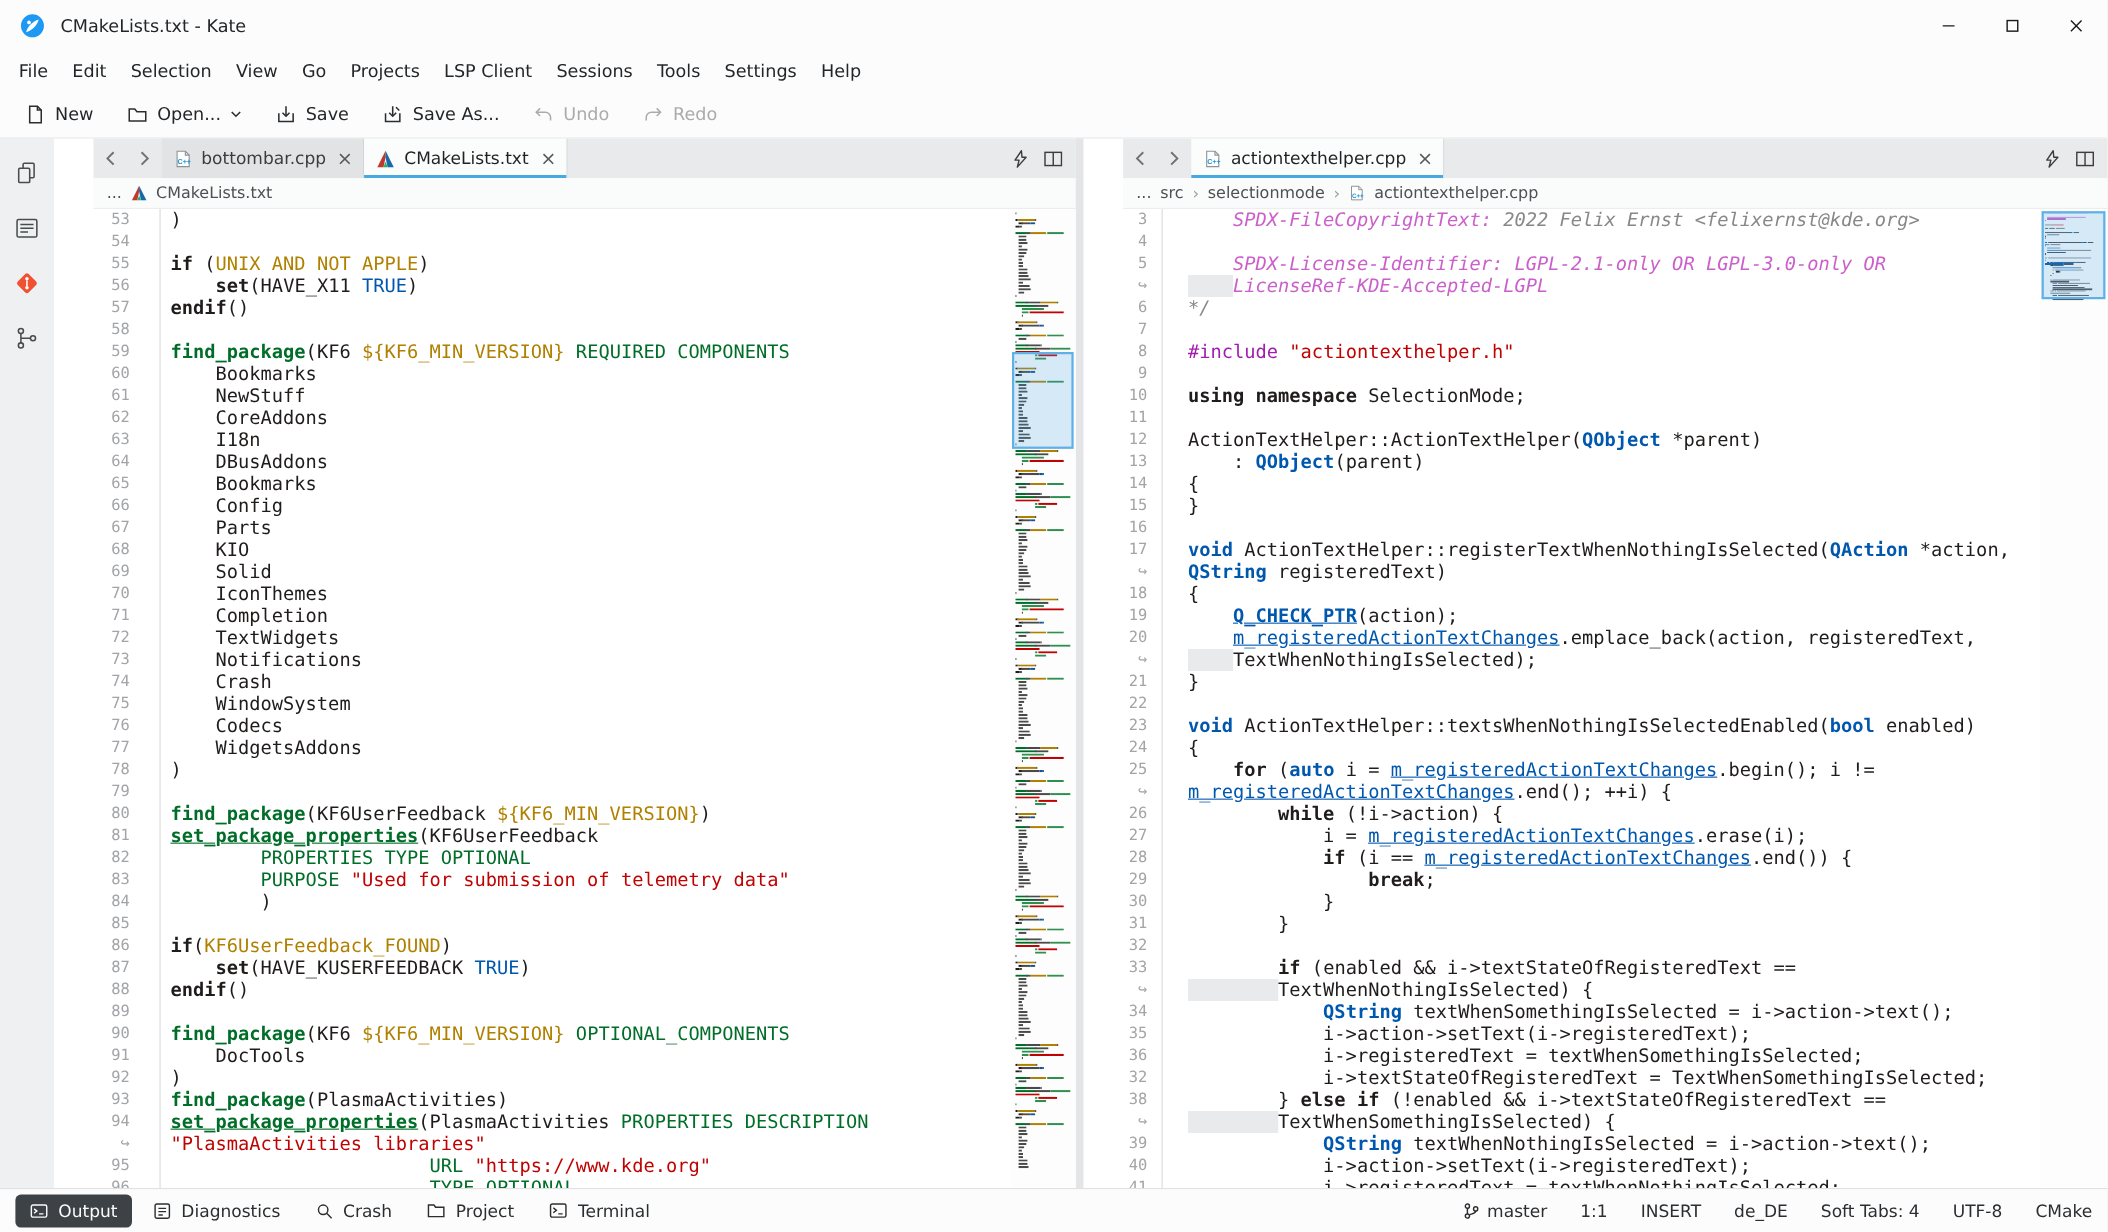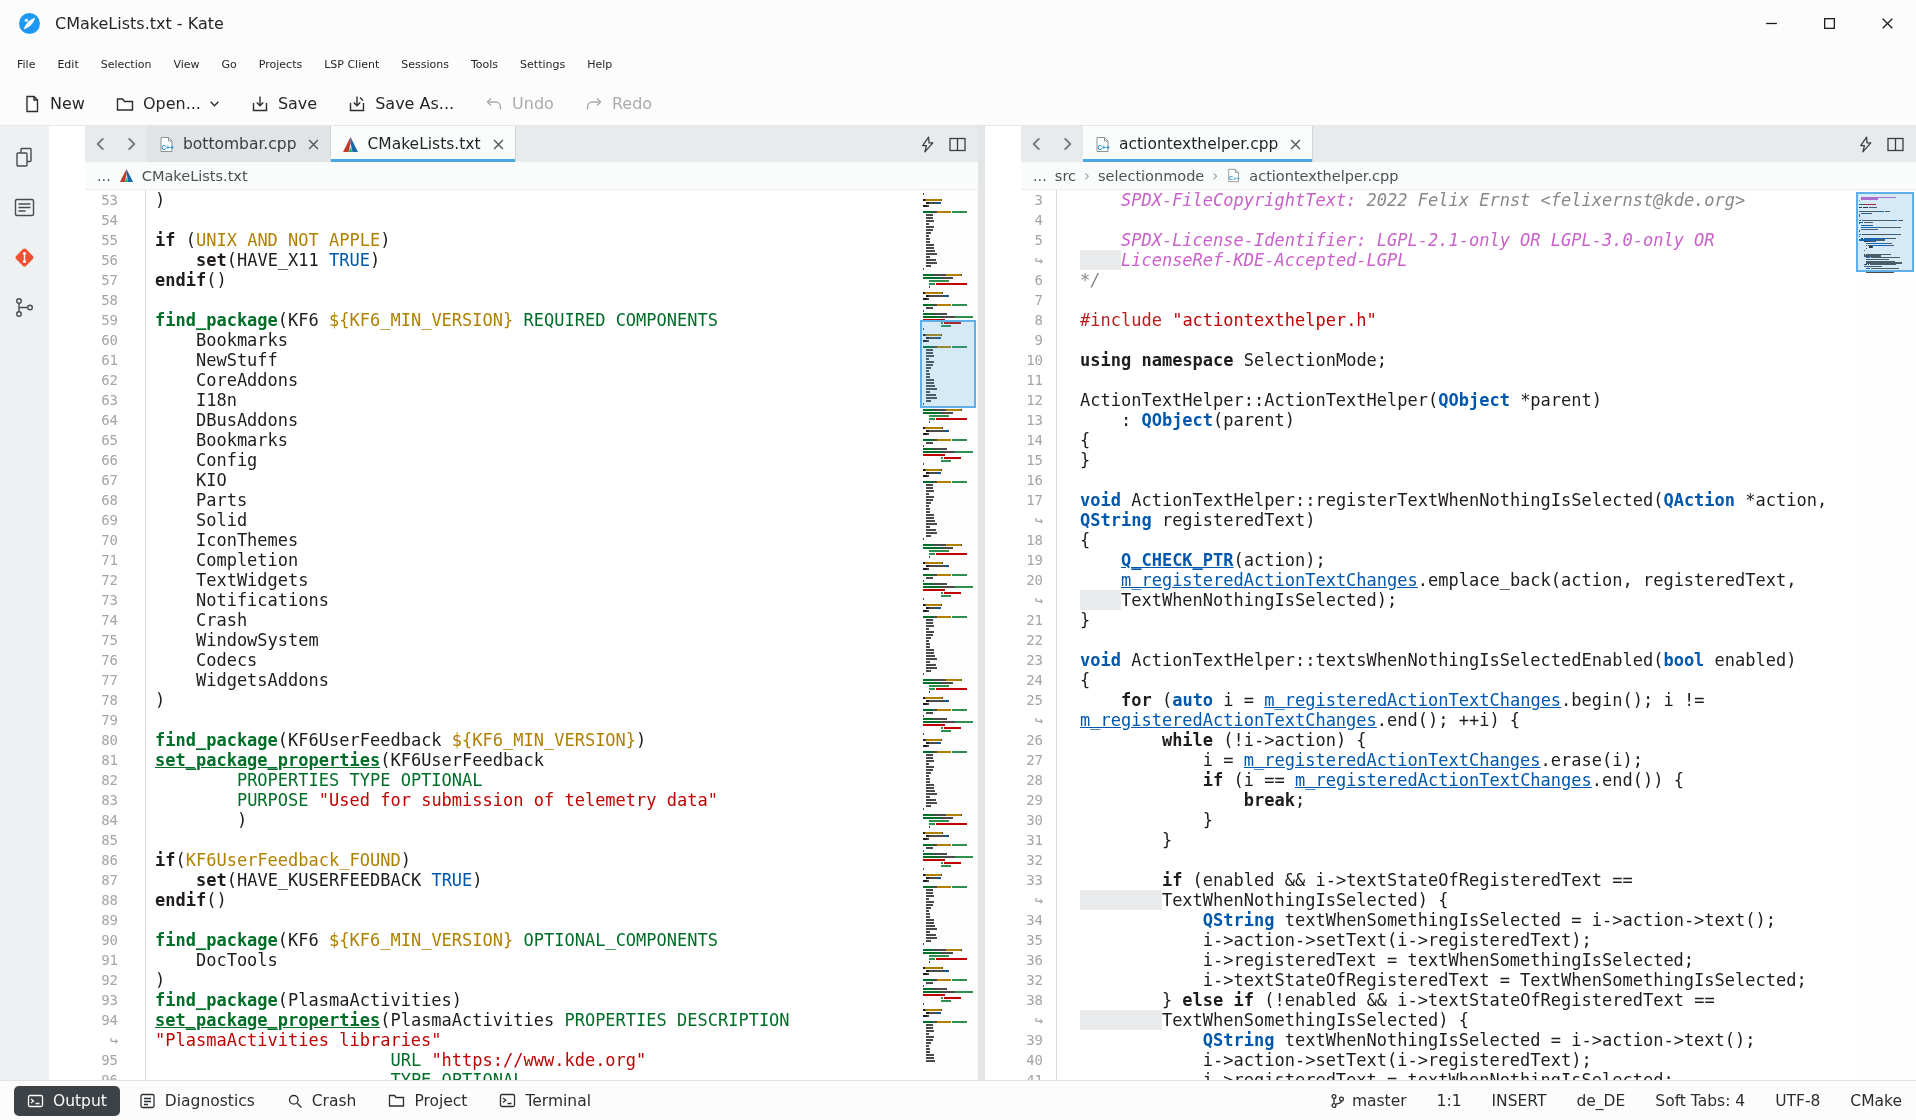--- a/index.html
+++ b/index.html
@@ -9,21 +9,21 @@
   .window { width:1916px; height:1120px; display:flex; flex-direction:column; background:#fcfcfc; }
 
   
   .titlebar { height:46px; background:#fcfcfc; display:flex; align-items:center; padding:0 0 0 18px; flex:none; }
   .title-text { font-size:16px; color:#232629; margin-left:14px; }
   .win-controls { margin-left:auto; display:flex; height:100%; }
   .win-btn { width:58px; height:100%; display:flex; align-items:center; justify-content:center; }
 
   
   .menubar { height:36px; background:#fcfcfc; display:flex; align-items:center; padding:0 6px; flex:none; }
-  .menu-item { font-size:11px; color:#232629; padding:5px 11px; border-radius:4px; }
+  .menu-item { font-size:16px; color:#232629; padding:5px 11px; border-radius:4px; }
 
   
   .toolbar { height:44px; background:#fcfcfc; border-bottom:1px solid #e4e6e7; display:flex; align-items:center; padding:0 12px; gap:10px; flex:none; }
   .tool-btn { display:flex; align-items:center; gap:8px; font-size:16px; color:#232629; padding:5px 10px; border-radius:4px; }
   .tool-btn.disabled { color:#a9abad; }
 
   
   .main { flex:1; display:flex; min-height:0; background:#e8e9ea; }
   .dock { width:49px; background:#eff0f1; padding-top:14px; display:flex; flex-direction:column; align-items:center; gap:16px; flex:none; }
   .dock-btn { width:34px; height:34px; display:flex; align-items:center; justify-content:center; border-radius:4px; }
@@ -68,21 +68,21 @@
   .tk-cmdu{ color:#006e28; font-weight:bold; text-decoration:underline; }
   .tk-arg { color:#006e28; }
   .tk-var { color:#b08000; }
   .tk-bool{ color:#0057ae; }
   .tk-str { color:#bf0303; }
   .tk-ty  { color:#0057ae; font-weight:bold; }
   .tk-mem { color:#0057ae; text-decoration:underline; }
   .tk-mac { color:#0057ae; font-weight:bold; text-decoration:underline; }
   .tk-cm  { color:#898887; font-style:italic; }
   .tk-lic { color:#ca60ca; font-style:italic; }
-  .tk-pp  { color:#b91c1c; }
+  .tk-pp  { color:#a21caf; }
   .tk-ind { background:#e9eaeb; }
 
   
   .minimap { position:relative; padding:3px 2px 0 4px; flex:none; overflow:hidden; background:#fdfdfd; }
   .pane-left  .minimap { width:59px; }
   .pane-right .minimap { width:61px; }
   .mm-row { display:flex; overflow:hidden; }
   .mm-seg { display:inline-block; height:100%; flex:none; }
   .mm-viewport { position:absolute; left:1px; right:2px; background:rgba(74,165,226,0.22); border:2px solid #5fb0e6; }
 
@@ -376,22 +376,22 @@
               <div class="code-row"><span class="tk-kw">endif</span><span class="tk-pl">()</span></div>
               <div class="code-row"></div>
               <div class="code-row"><span class="tk-cmd">find_package</span><span class="tk-pl">(</span><span class="tk-pl">KF6 </span><span class="tk-var">${KF6_MIN_VERSION}</span><span class="tk-pl"> </span><span class="tk-arg">REQUIRED COMPONENTS</span></div>
               <div class="code-row"><span class="tk-pl">    Bookmarks</span></div>
               <div class="code-row"><span class="tk-pl">    NewStuff</span></div>
               <div class="code-row"><span class="tk-pl">    CoreAddons</span></div>
               <div class="code-row"><span class="tk-pl">    I18n</span></div>
               <div class="code-row"><span class="tk-pl">    DBusAddons</span></div>
               <div class="code-row"><span class="tk-pl">    Bookmarks</span></div>
               <div class="code-row"><span class="tk-pl">    Config</span></div>
+              <div class="code-row"><span class="tk-pl">    Parts</span></div>
               <div class="code-row"><span class="tk-pl">    KIO</span></div>
-              <div class="code-row"><span class="tk-pl">    Parts</span></div>
               <div class="code-row"><span class="tk-pl">    Solid</span></div>
               <div class="code-row"><span class="tk-pl">    IconThemes</span></div>
               <div class="code-row"><span class="tk-pl">    Completion</span></div>
               <div class="code-row"><span class="tk-pl">    TextWidgets</span></div>
               <div class="code-row"><span class="tk-pl">    Notifications</span></div>
               <div class="code-row"><span class="tk-pl">    Crash</span></div>
               <div class="code-row"><span class="tk-pl">    WindowSystem</span></div>
               <div class="code-row"><span class="tk-pl">    Codecs</span></div>
               <div class="code-row"><span class="tk-pl">    WidgetsAddons</span></div>
               <div class="code-row"><span class="tk-pl">)</span></div>

